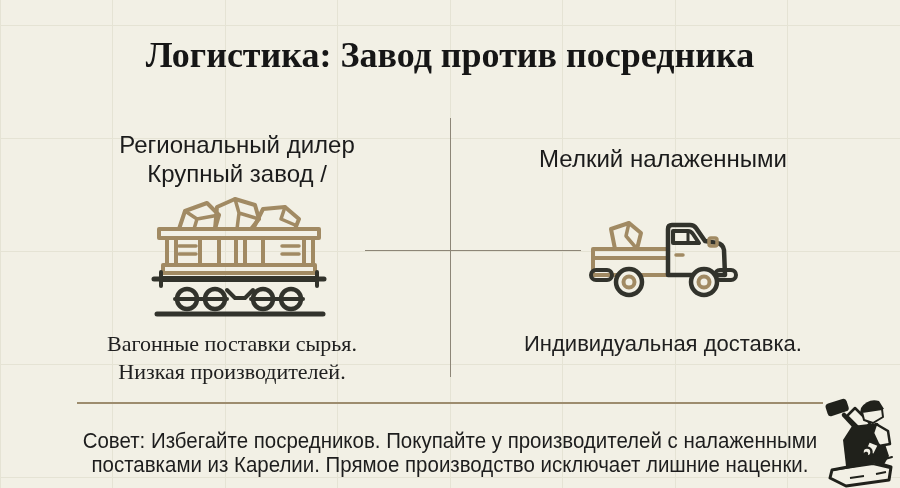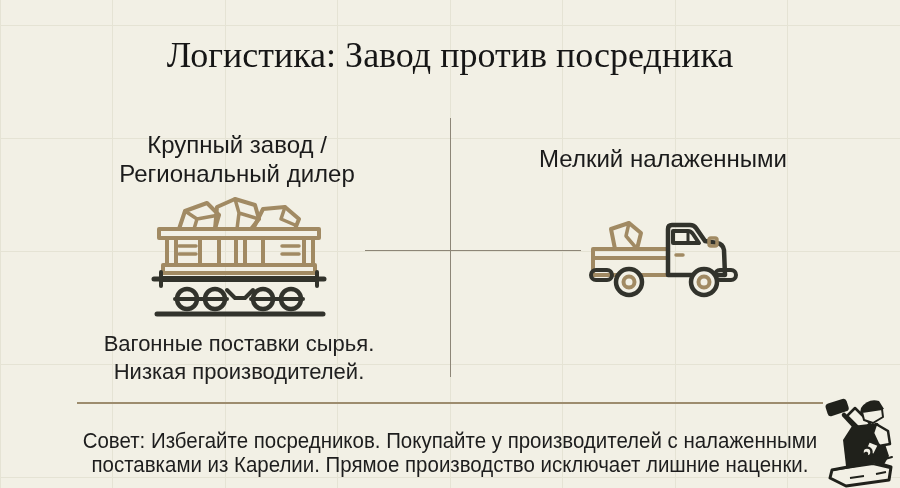--- a/index.html
+++ b/index.html
@@ -8,50 +8,50 @@
     background-color:#f2f0e5;
     background-image:
       repeating-linear-gradient(to right, #e5e3d4 0 1px, transparent 1px 112.5px),
       repeating-linear-gradient(to bottom, #e5e3d4 0 1px, transparent 1px 113px);
     background-position:0 0, 0 25px;
     font-family:"Liberation Sans", sans-serif;
     color:#1c1c1c;
   }
   .title{
     position:absolute;left:0;top:34px;width:900px;text-align:center;
-    font-family:"Liberation Serif", serif;font-size:36px;font-weight:400;color:#161616;
+    font-family:"Liberation Serif", serif;font-size:36px;font-weight:700;color:#161616;
   }
   .col-header{position:absolute;width:360px;text-align:center;font-size:24px;line-height:29px;color:#1b1b1b;}
   .col-header.left{left:57px;top:130px;}
   .col-header.right{left:483px;top:144px;}
   .col-header span{display:block;}
   .caption{position:absolute;width:360px;text-align:center;font-size:22px;line-height:28px;color:#202020;}
-  .caption.left{left:59px;top:330px;}
+  .caption.left{left:52px;top:330px;font-family:Liberation Serif, serif;}
   .caption.right{left:483px;top:330px;}
   .caption span{display:block;}
   .vline{position:absolute;left:450px;top:118px;width:1px;height:259px;background:#8d8677;}
   .hline{position:absolute;left:365px;top:250px;width:216px;height:1px;background:#8d8677;}
   .rule{position:absolute;left:77px;top:402px;width:746px;height:1.5px;background:#9d8c6e;}
   .tip{position:absolute;left:0;top:429px;width:900px;text-align:center;
        font-size:22px;line-height:23.5px;color:#1d1d1d;}
   .tip span{display:block;transform:scaleX(.93);transform-origin:50% 50%;}
   .wagon-svg{position:absolute;left:151px;top:195px;width:178px;height:124px;}
   .truck-svg{position:absolute;left:589px;top:219px;width:150px;height:82px;}
   .mason-svg{position:absolute;left:816px;top:396px;width:82px;height:92px;}
 </style>
 </head>
 <body>
 
 <div class="slide">
 
   <div class="title">Логистика: Завод против посредника</div>
 
   <div class="col-header left">
+    <span>Региональный дилер</span>
     <span>Крупный завод /</span>
-    <span>Региональный дилер</span>
   </div>
 
   <div class="col-header right">
     <span>Мелкий налаженными</span>
   </div>
 
   <div class="vline"></div>
   <div class="hline"></div>
 
   <svg class="wagon-svg" viewBox="0 0 178 124" xmlns="http://www.w3.org/2000/svg">
@@ -106,20 +106,21 @@
       <rect x="120" y="19" width="8" height="8" rx="2" stroke-width="3.5"></rect>
     </g>
   </svg>
 
   <div class="caption left">
     <span>Вагонные поставки сырья.</span>
     <span>Низкая производителей.</span>
   </div>
 
   <div class="caption right">
+    <span>Индивидуальная доставка.</span>
   </div>
 
   <div class="rule"></div>
 
   <div class="tip">
     <span>Совет: Избегайте посредников. Покупайте у производителей с налаженными</span>
     <span>поставками из Карелии. Прямое производство исключает лишние наценки.</span>
   </div>
 
   <svg class="mason-svg" viewBox="0 0 82 92" xmlns="http://www.w3.org/2000/svg">

